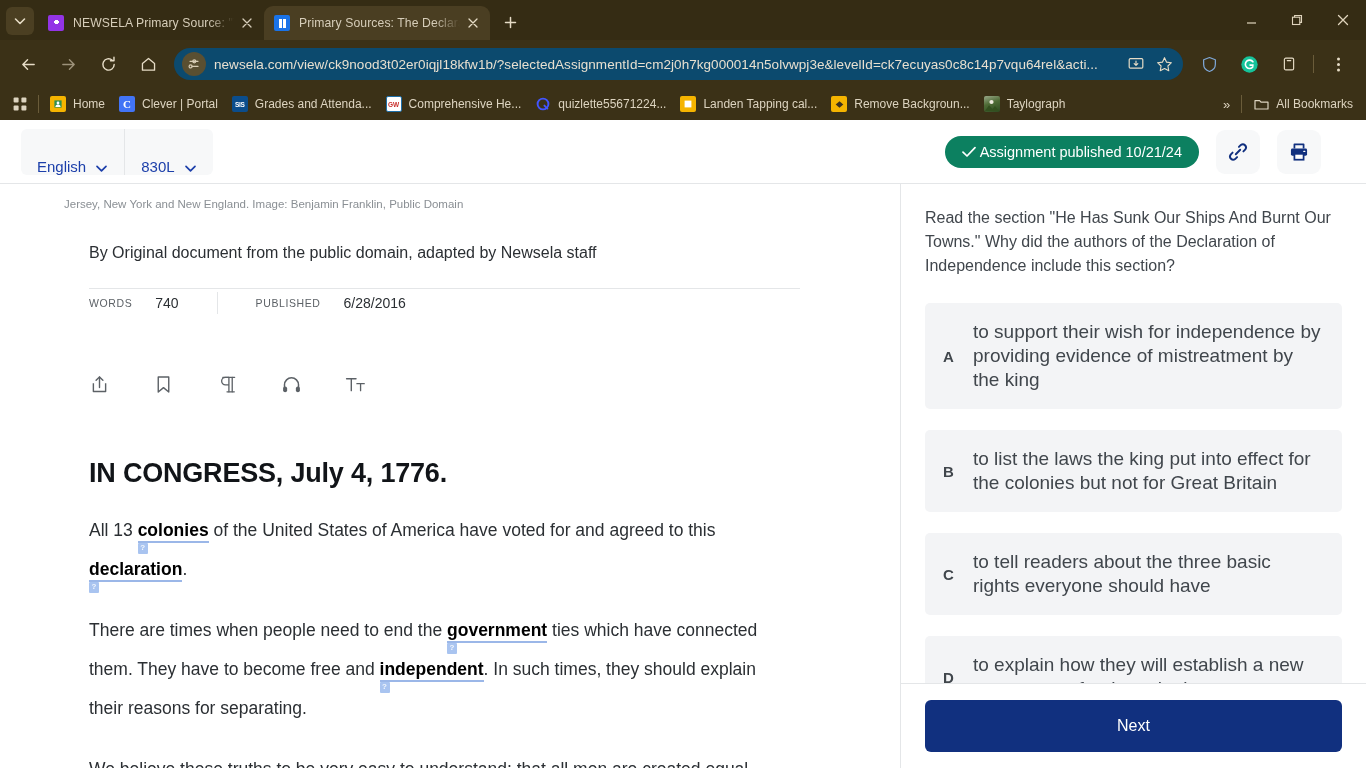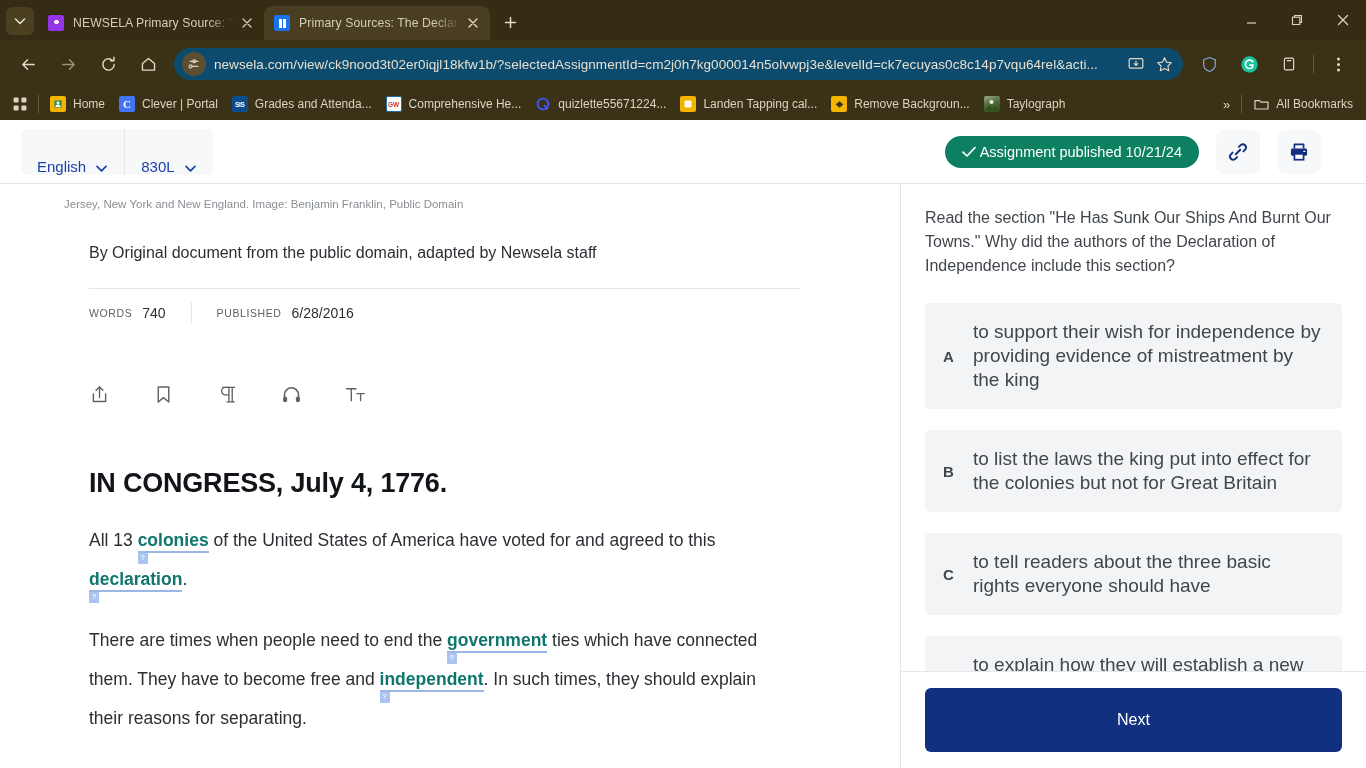--- a/index.html
+++ b/index.html
@@ -123,37 +123,37 @@
 
   
   .article {
     flex: 1; overflow: hidden; padding: 0 0 0 0; position: relative; background:#fff;
   }
   .article-inner { padding: 12px 60px 0 64px; max-width: 860px; }
   .img-credit { font-size: 11.5px; color: #8a8f94; line-height: 1.4; margin-bottom: 32px; }
   .byline { font-size: 16px; color: #2b2f33; padding-left: 25px; margin-bottom: 26px; }
   .meta-rule { height: 1px; background: #e4e6e8; margin-left: 25px; }
   .meta {
-    display: flex; align-items: center; padding-left: 25px; margin-top: 13px; gap: 3px;
+    display: flex; align-items: center; padding-left: 25px; margin-top: 3px; gap: 16px;
     font-size: 14px; color: #2b2f33; text-align: right;
   }
   .meta .lbl { font-size: 10.5px; letter-spacing: .6px; color: #5c6166; text-transform: uppercase; margin-right: 7px; }
   .meta .divider { width: 1px; height: 22px; background: #e4e6e8; margin: 0 22px; }
   .tools { display: flex; gap: 0; padding-left: 25px; margin-top: 52px; }
   .tool { width: 64px; height: 36px; display: flex; align-items: center; justify-content: flex-start; cursor: pointer; }
   .headline {
     font-size: 27px; font-weight: 700; color: #111418; padding-left: 25px;
     margin-top: 56px; letter-spacing: -.2px;
   }
   .para {
     font-size: 17.5px; line-height: 39px; color: #2b2f33; padding-left: 25px;
     margin-top: 22px; max-width: 720px;
   }
   .vocab {
-    font-weight: 700; color: #0f766e; position: relative;
+    font-weight: 700; color: #000000; position: relative;
     border-bottom: 2px solid #9bb7e8; cursor: pointer; padding-bottom: 1px;
   }
   .vocab::after {
     content: "?"; position: absolute; left: 0; top: 100%; margin-top: 2px;
     background: #a9c4f0; color: #f2f6fd; font-size: 8px; line-height: 10px;
     width: 10px; height: 11px; text-align: center; border-radius: 1px; font-weight: 700;
   }
 
   
   .qpanel {
@@ -167,21 +167,21 @@
     padding: 17px 20px 17px 18px; margin-bottom: 21px; cursor: pointer; min-height: 74px;
   }
   .choice .letter {
     width: 30px; flex: none; font-size: 15px; font-weight: 700; color: #40464c; text-align: left;
   }
   .choice .ctext { font-size: 19px; line-height: 24px; color: #40464c; }
   .qfooter {
     border-top: 1px solid #e4e6e8; padding: 16px 24px; flex: none; background:#fff;
   }
   .nextbtn {
-    width: 100%; height: 64px; background: #11307f; color: #fff; border: none;
+    width: 100%; height: 52px; background: #11307f; color: #fff; border: none;
     border-radius: 6px; font-size: 16px; font-family: inherit; cursor: pointer;
   }
 </style>
 </head>
 <body>
 
 <div id="browser">
 
   <div class="tabstrip">
     <div class="tab-dropdown">

